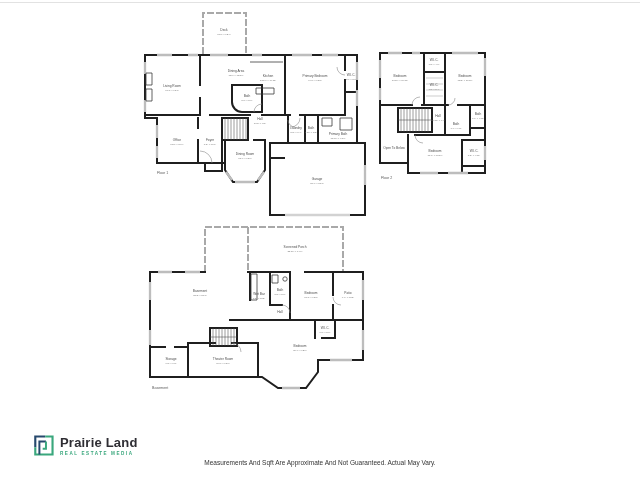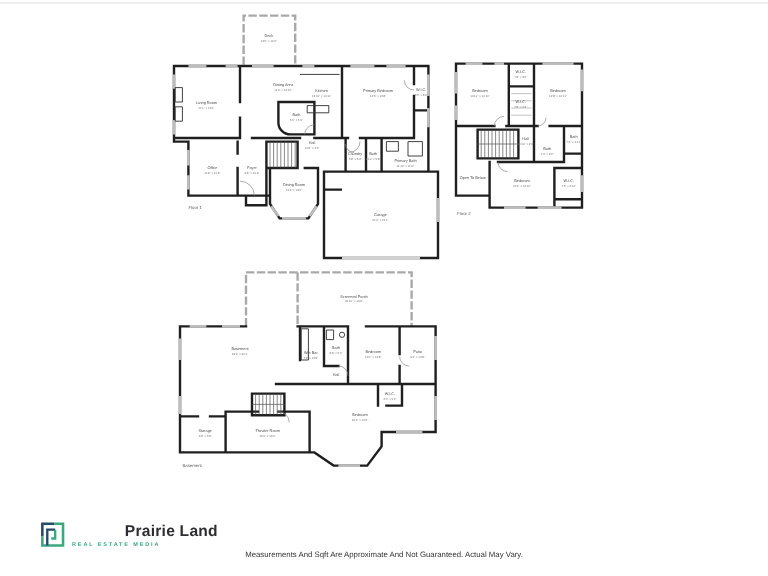--- a/index.html
+++ b/index.html
@@ -12,21 +12,21 @@
   .porch-wall{stroke:#a9a9a9;stroke-width:2;fill:none;stroke-dasharray:7 2;}
   .window{stroke:#bdbdbd;stroke-width:2.3;fill:none;}
   .garage-door{stroke:#d2d2d2;stroke-width:2.3;fill:none;}
   .tread{stroke:#4a4a4a;stroke-width:0.55;fill:none;}
   .arc{stroke:#8a8a8a;stroke-width:0.6;fill:none;}
   .hatch{stroke:#9a9a9a;stroke-width:0.5;fill:none;}
   .room-name{font-size:3.2px;fill:#4d4d4d;text-anchor:middle;}
   .room-dims{font-size:2.5px;fill:#7a7a7a;text-anchor:middle;}
   .floor-label{font-size:3.6px;fill:#5a5a5a;text-anchor:start;}
   .logo{position:absolute;left:32px;top:434px;display:flex;align-items:center;gap:5px;}
-  .logo-name{font-size:13px;font-weight:bold;color:#2e2d33;letter-spacing:0.2px;line-height:1;margin-left:44px;}
+  .logo-name{font-size:13px;font-weight:bold;color:#2e2d33;letter-spacing:0.2px;line-height:1;}
   .logo-tag{font-size:4.6px;color:#3aa77d;letter-spacing:1.55px;margin-top:2px;font-weight:bold;}
   .disclaimer{position:absolute;left:0;top:459px;width:640px;text-align:center;
               font-size:6.5px;color:#333333;}
 </style>
 </head>
 <body>
 
 <div class="canvas">
   <div class="top-divider"></div>
 

